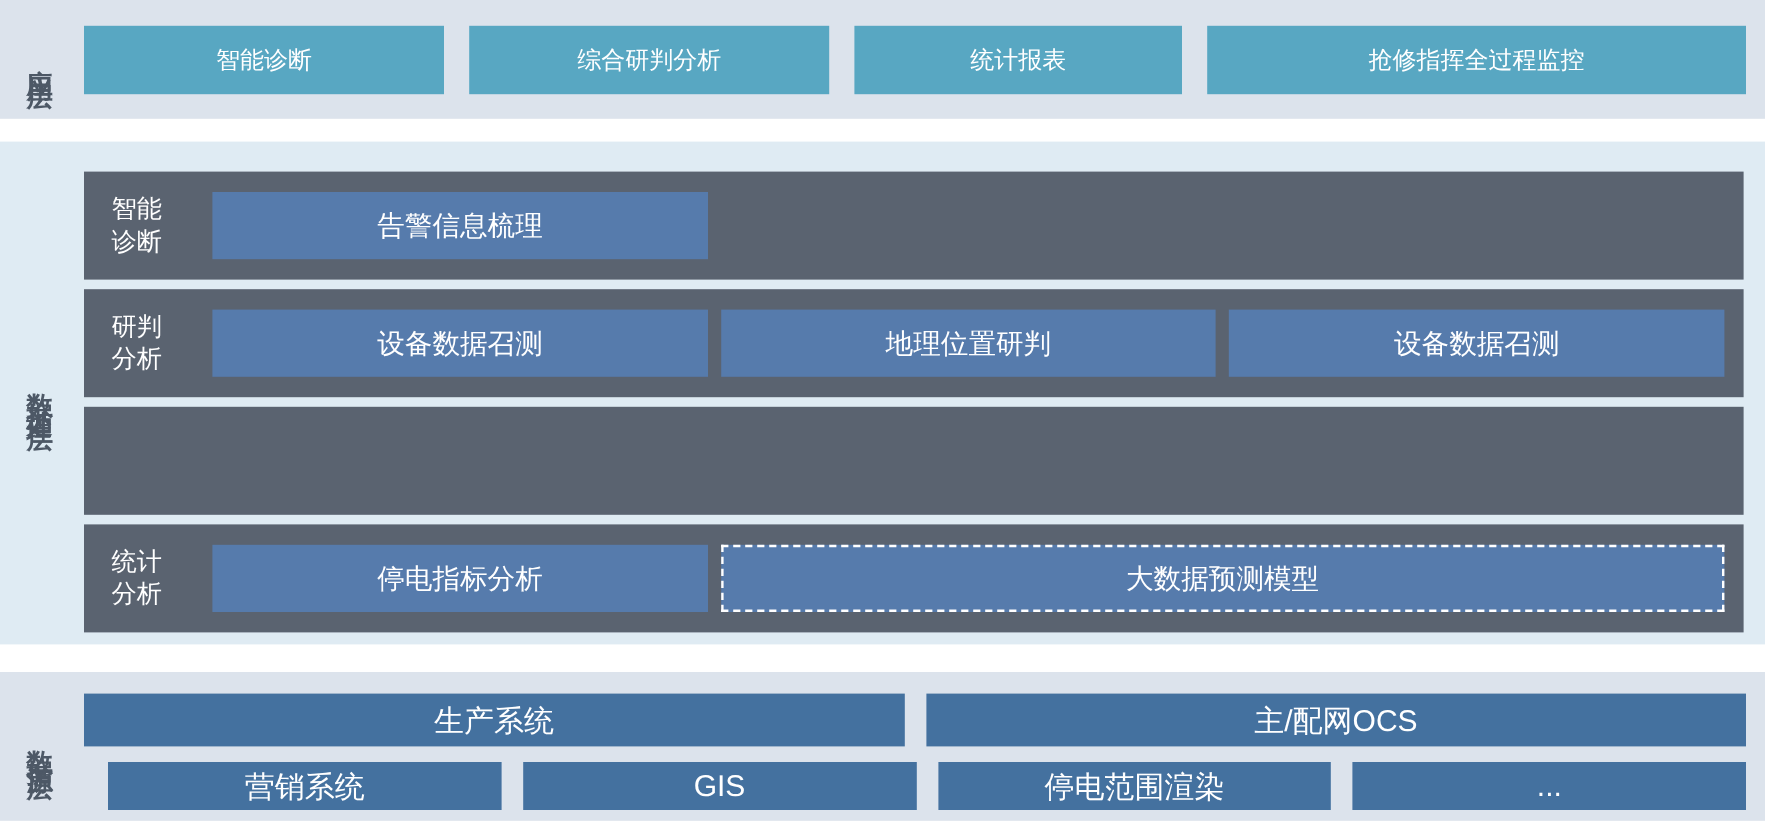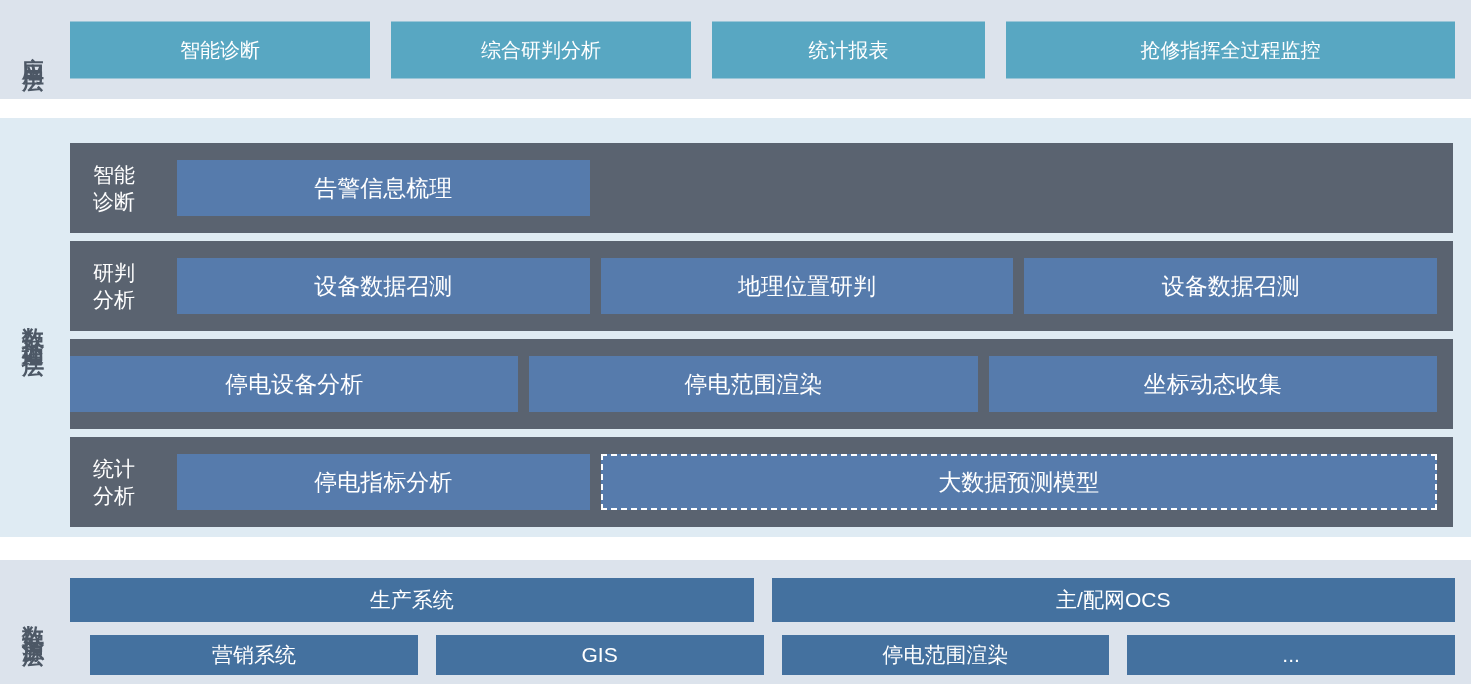--- a/index.html
+++ b/index.html
@@ -62,21 +62,21 @@
 
   
   .src-grid{
     position:absolute;left:70px;right:16px;top:18px;
     display:flex;flex-direction:column;gap:13px;
   }
   .src-row{display:flex;gap:18px;}
   .src-row.r1{height:44px;}
   .src-row.r2{height:40px;padding-left:20px;}
   .src-btn{
-    flex:1;background:#44719f;color:#ffffff;font-size:21px;
+    flex:1;background:#44719f;color:#ffffff;font-size:25px;
     display:flex;align-items:center;justify-content:center;
   }
 </style>
 </head>
 <body>
 
 <div class="canvas">
 
   <div class="layer layer-app">
     <div class="vlabel">应用层</div>
@@ -104,25 +104,20 @@
         <div class="proc-row-label">研判
 分析</div>
         <div class="proc-items">
           <div class="proc-btn">设备数据召测</div>
           <div class="proc-btn">地理位置研判</div>
           <div class="proc-btn">设备数据召测</div>
         </div>
       </div>
 
       <div class="proc-row">
-        <div class="proc-items">
-          <div class="proc-btn">停电设备分析</div>
-          <div class="proc-btn">停电范围渲染</div>
-          <div class="proc-btn">坐标动态收集</div>
-        </div>
       </div>
 
       <div class="proc-row">
         <div class="proc-row-label">统计
 分析</div>
         <div class="proc-items">
           <div class="proc-btn">停电指标分析</div>
           <div class="proc-btn dashed">大数据预测模型</div>
         </div>
       </div>

